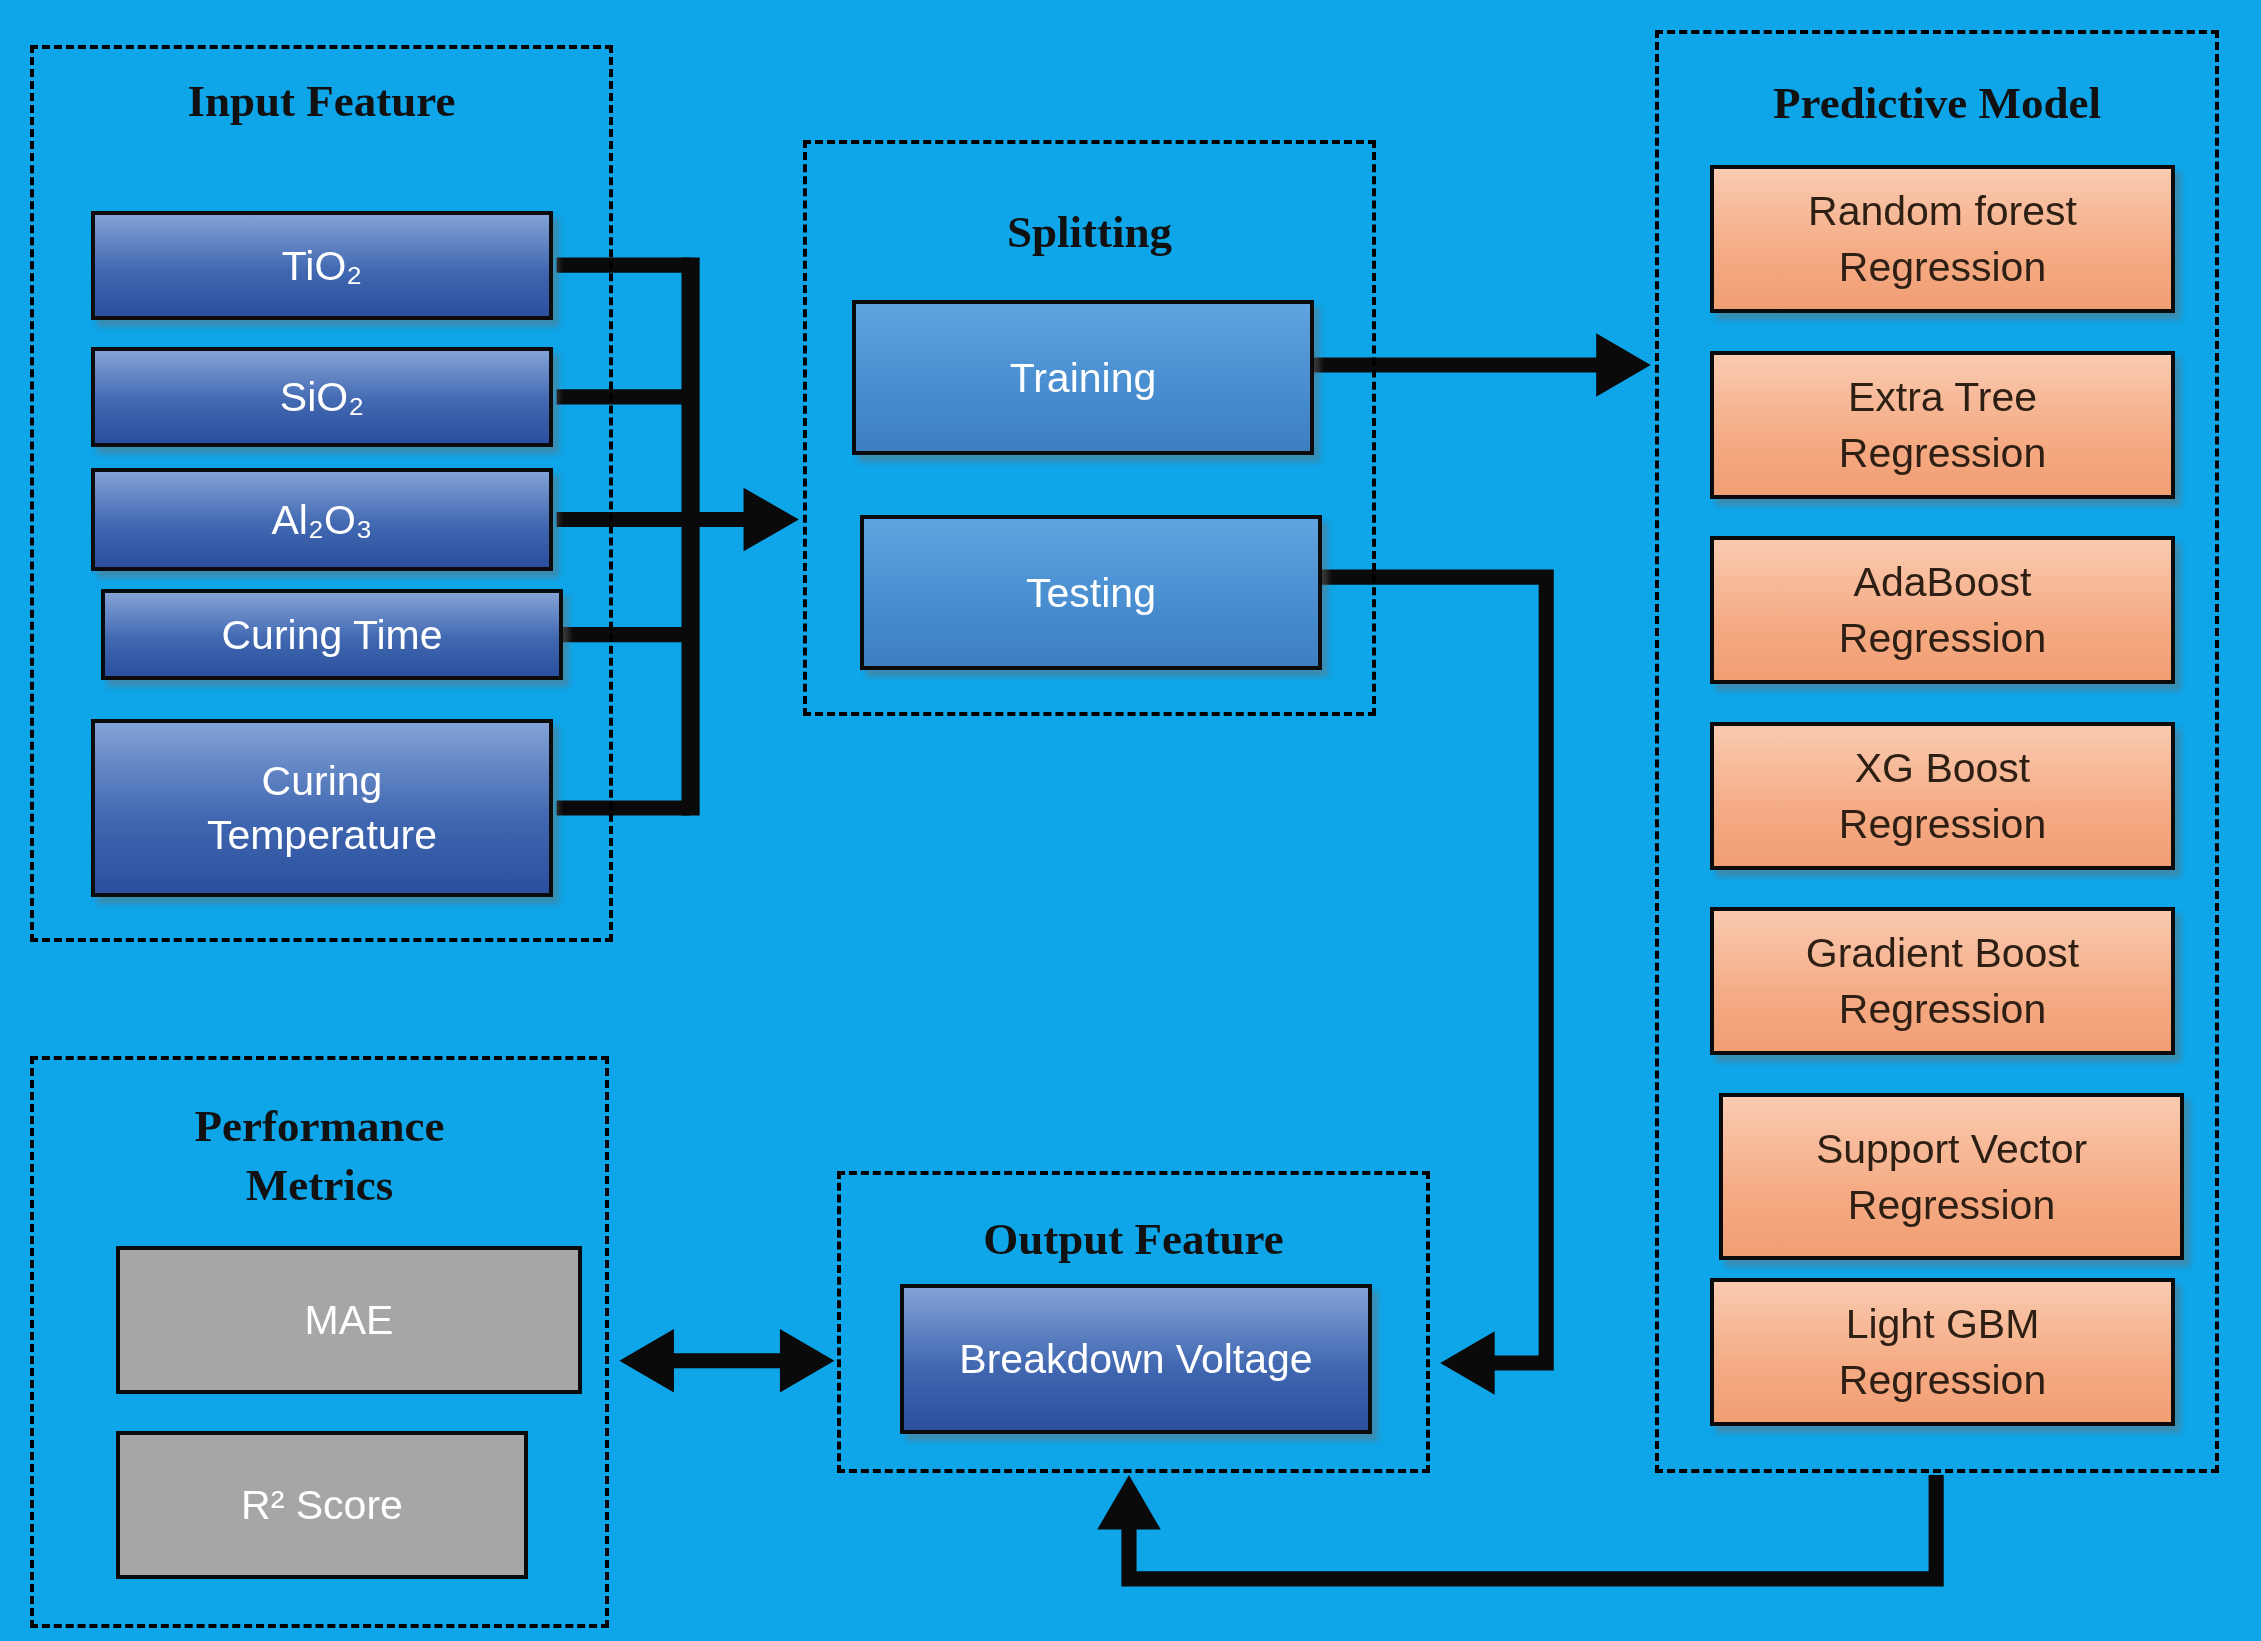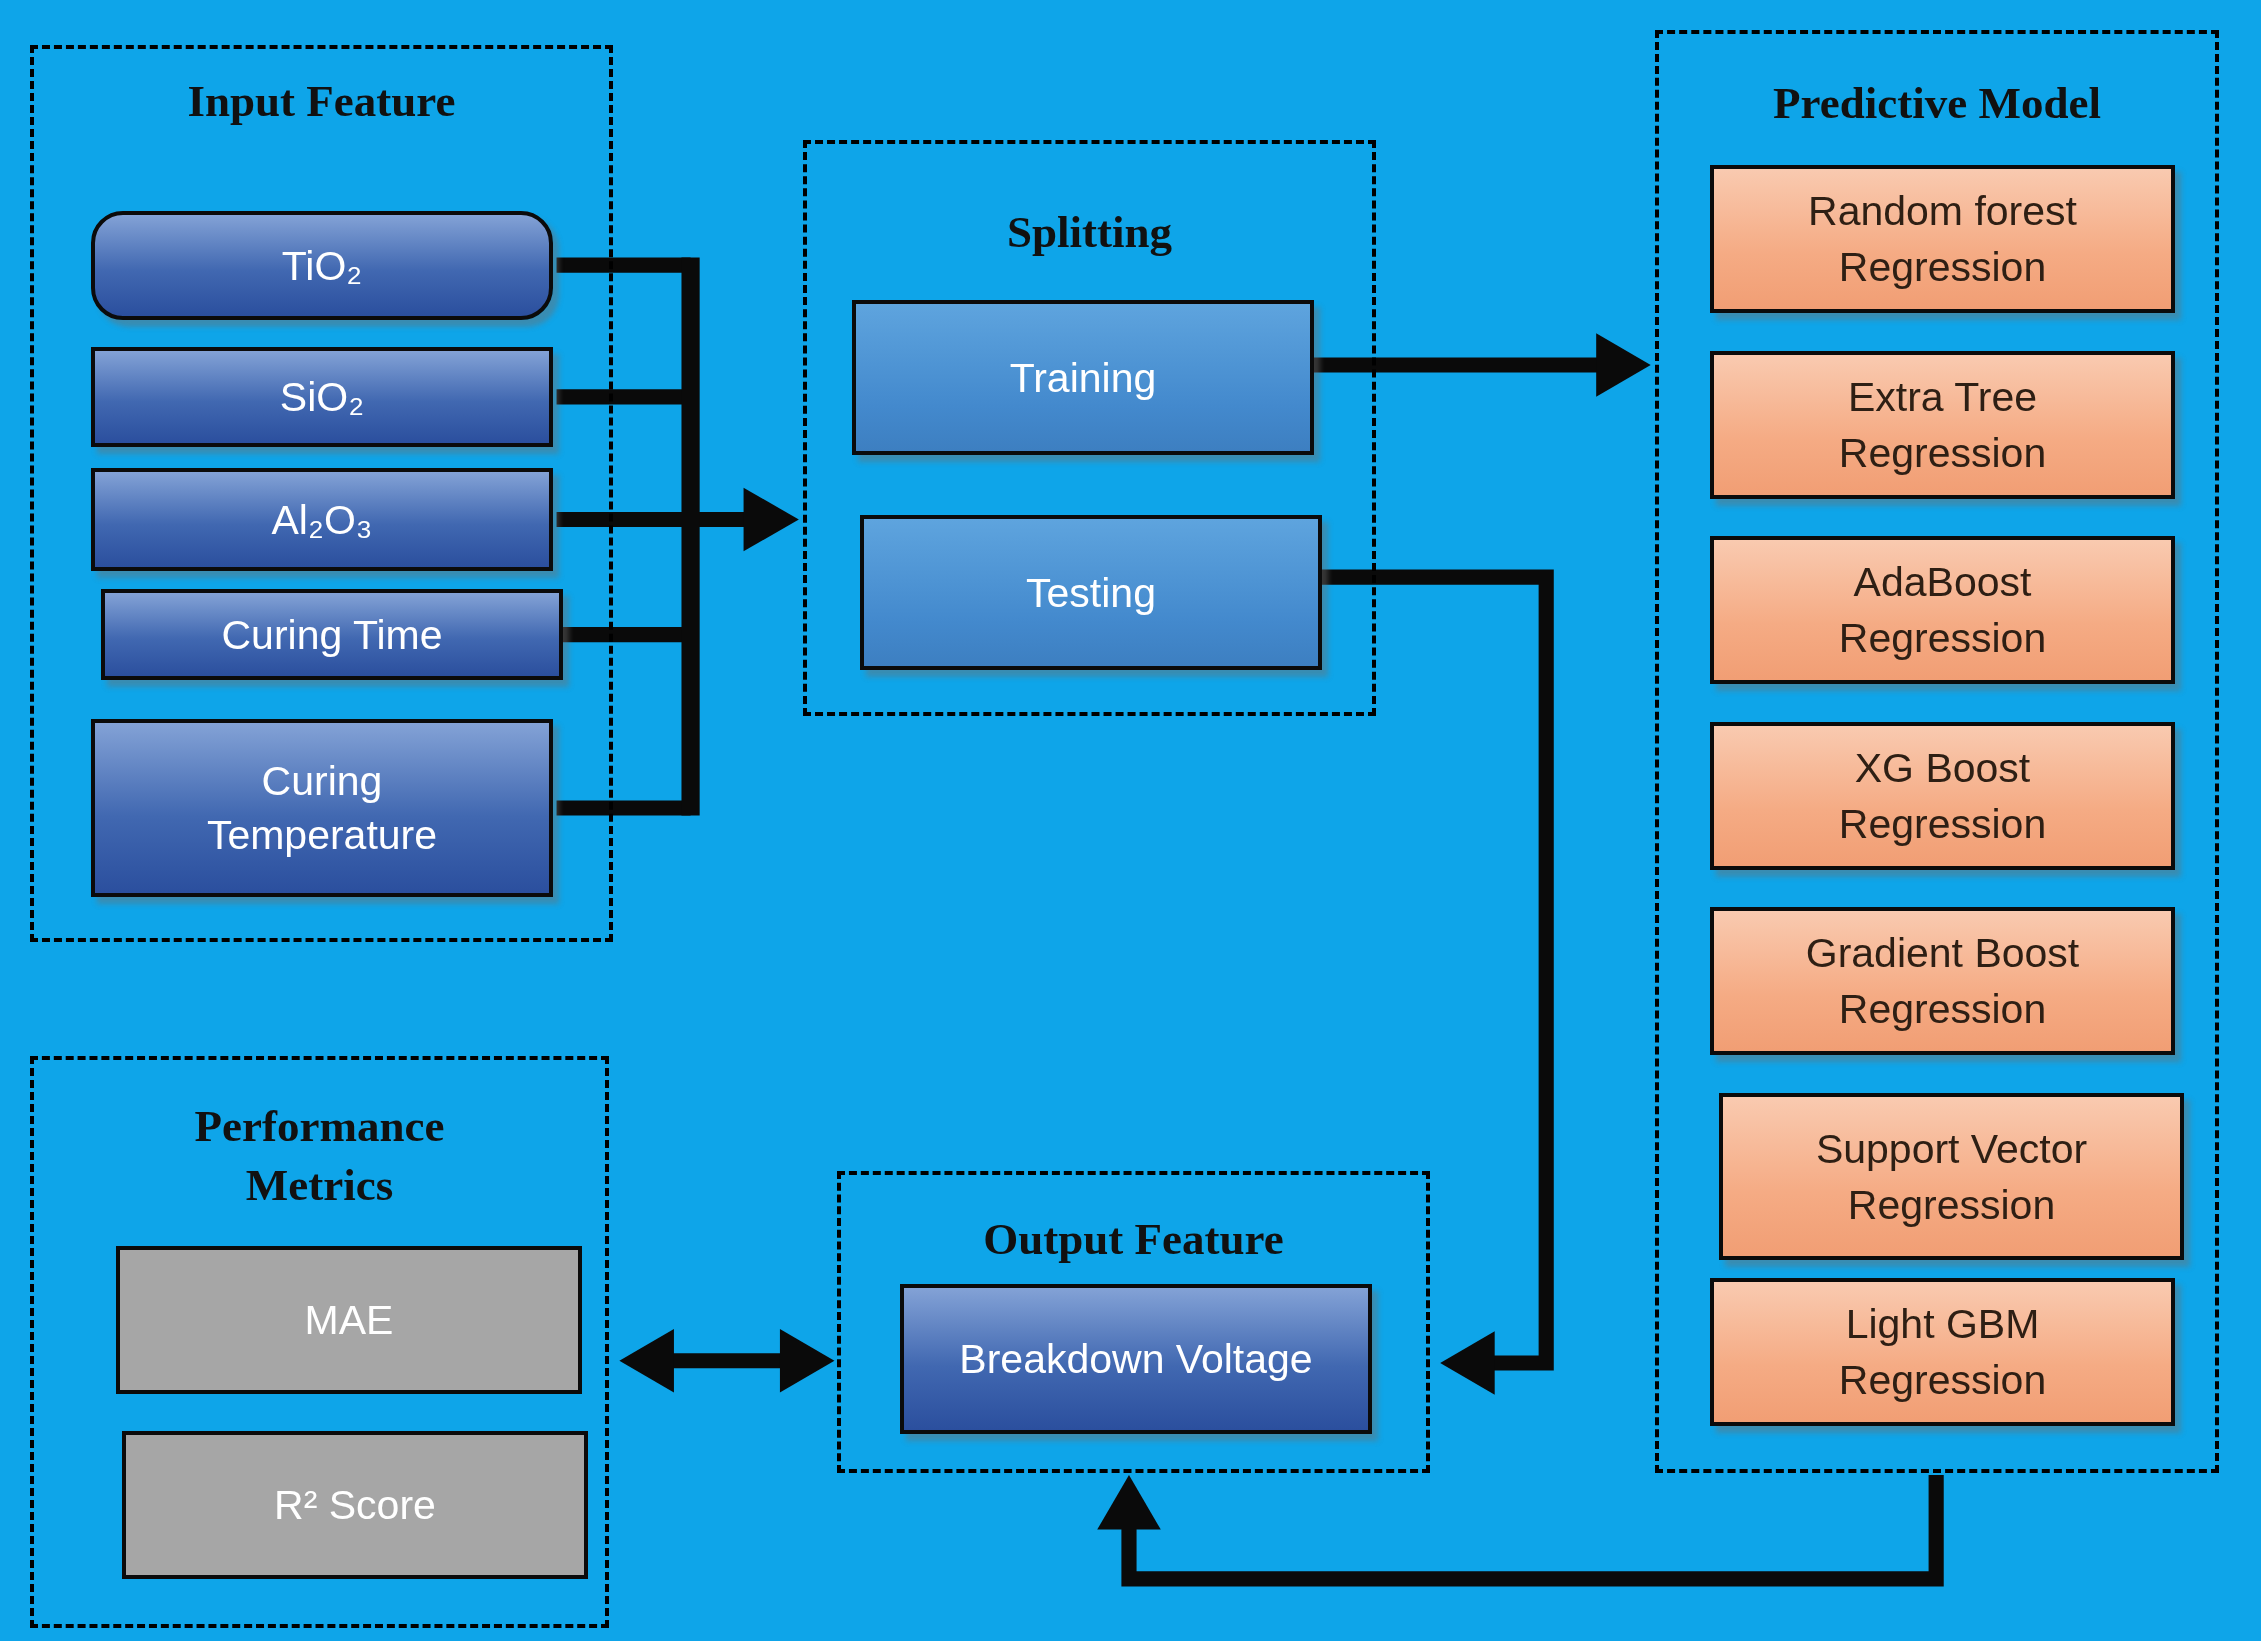--- a/index.html
+++ b/index.html
@@ -99,21 +99,21 @@
   <div class="panel" style="left:30px;top:1056px;width:579px;height:572px;"></div>
   <div class="panel" style="left:837px;top:1171px;width:593px;height:302px;"></div>
 
   <div class="gtitle" style="left:30px;top:72px;width:583px;">Input Feature</div>
   <div class="gtitle" style="left:803px;top:203px;width:573px;">Splitting</div>
   <div class="gtitle" style="left:1655px;top:74px;width:564px;">Predictive Model</div>
   <div class="gtitle" style="left:30px;top:1097px;width:579px;">Performance
 Metrics</div>
   <div class="gtitle" style="left:837px;top:1210px;width:593px;">Output Feature</div>
 
-  <div class="node blue" style="left:91px;top:211px;width:462px;height:109px;border-radius:32px;">TiO₂</div>
+  <div class="node blue" style="left:91px;top:211px;width:462px;height:109px;">TiO₂</div>
   <div class="node blue" style="left:91px;top:347px;width:462px;height:100px;">SiO₂</div>
   <div class="node blue" style="left:91px;top:468px;width:462px;height:103px;">Al₂O₃</div>
   <div class="node blue" style="left:101px;top:589px;width:462px;height:91px;">Curing Time</div>
   <div class="node blue" style="left:91px;top:719px;width:462px;height:178px;line-height:54px;">Curing
 Temperature</div>
 
   <div class="node sky" style="left:852px;top:300px;width:462px;height:155px;">Training</div>
   <div class="node sky" style="left:860px;top:515px;width:462px;height:155px;">Testing</div>
 
   <div class="node orange" style="left:1710px;top:165px;width:465px;height:148px;">Random forest
@@ -125,18 +125,18 @@
   <div class="node orange" style="left:1710px;top:722px;width:465px;height:148px;">XG Boost
 Regression</div>
   <div class="node orange" style="left:1710px;top:907px;width:465px;height:148px;">Gradient Boost
 Regression</div>
   <div class="node orange" style="left:1719px;top:1093px;width:465px;height:167px;">Support Vector
 Regression</div>
   <div class="node orange" style="left:1710px;top:1278px;width:465px;height:148px;">Light GBM
 Regression</div>
 
   <div class="node gray" style="left:116px;top:1246px;width:466px;height:148px;">MAE</div>
-  <div class="node gray" style="left:122px;top:1431px;width:466px;height:148px;">R² Score</div>
+  <div class="node gray" style="left:116px;top:1431px;width:412px;height:148px;">R² Score</div>
 
   <div class="node blue" style="left:900px;top:1284px;width:472px;height:150px;">Breakdown Voltage</div>
 
 </div>
 
 
 </body></html>

